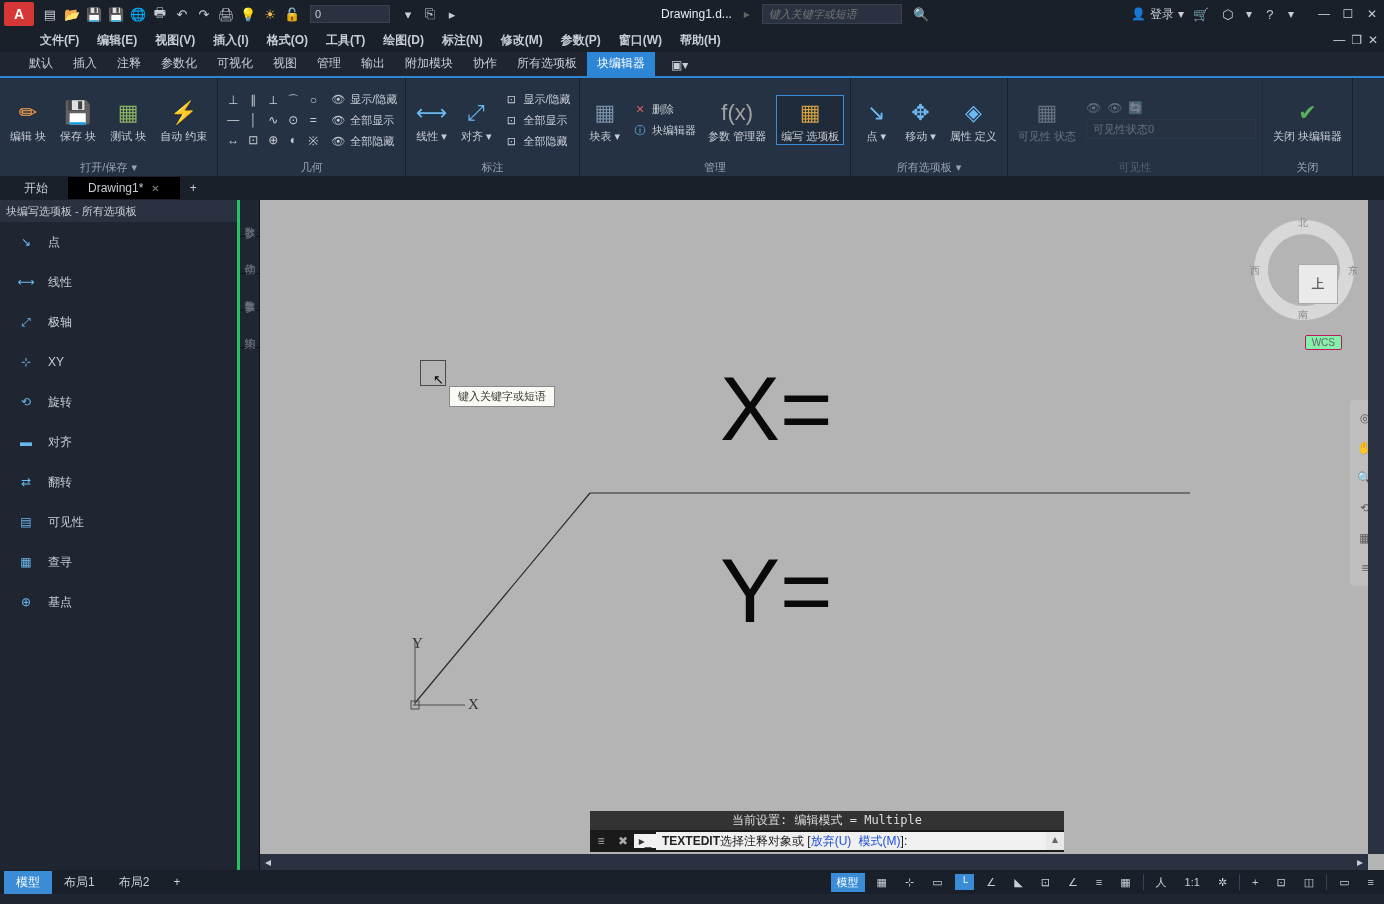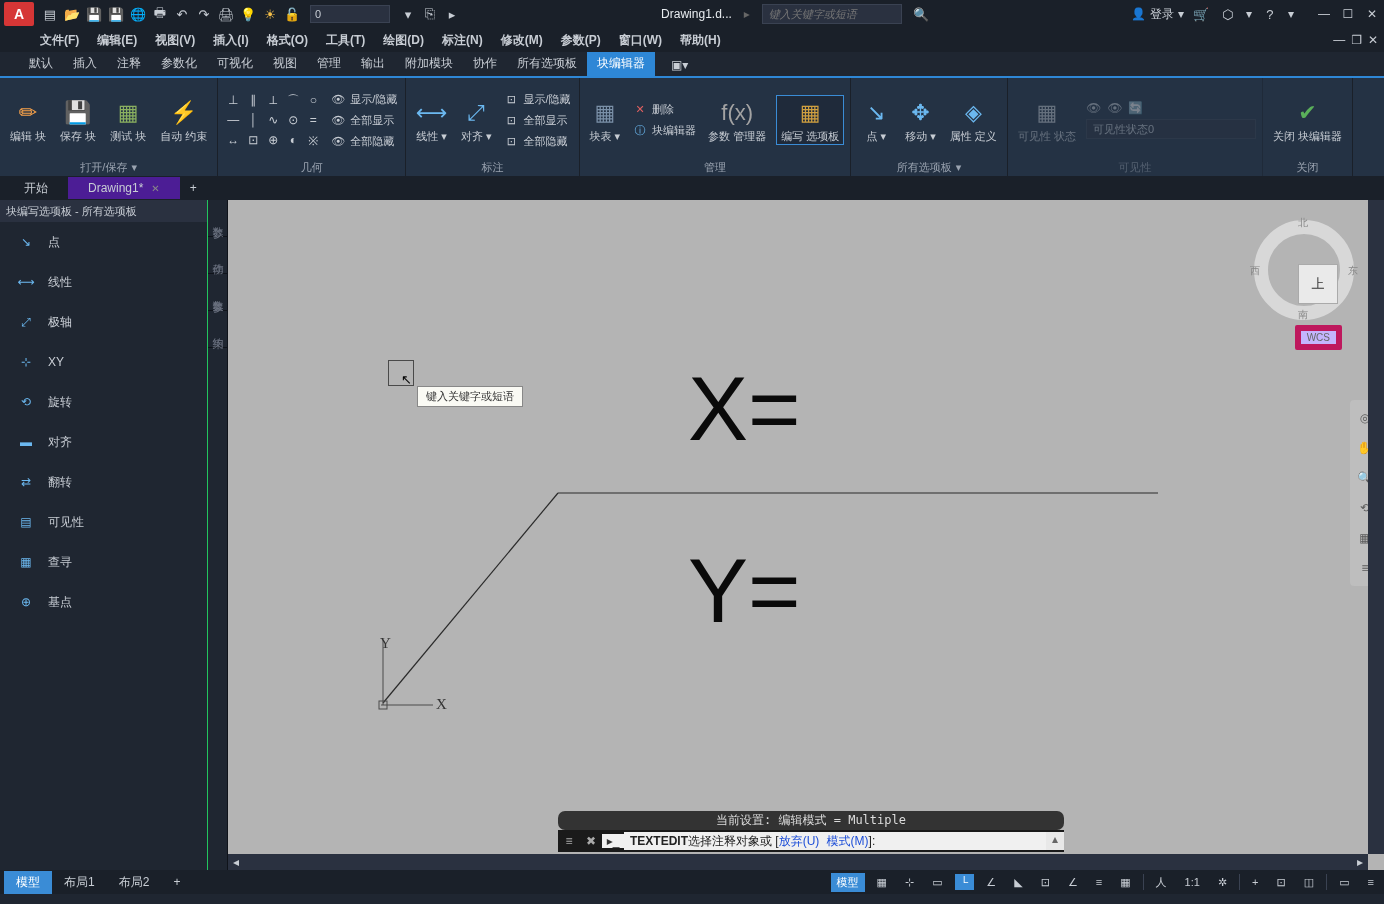--- a/index.html
+++ b/index.html
@@ -42,27 +42,27 @@
 .small-btn { display: flex; align-items: center; gap: 4px; font-size: 11px; cursor: pointer; padding: 1px 2px; }
 .small-btn .si { width: 16px; height: 16px; display: flex; align-items: center; justify-content: center; }
 .icon-grid { display: grid; grid-template-columns: repeat(5, 18px); grid-auto-rows: 18px; gap: 2px; }
 .icon-grid .gi { width: 18px; height: 18px; display: flex; align-items: center; justify-content: center; font-size: 12px; cursor: pointer; }
 .vis-input { background: #2a3140; border: 1px solid #3a4252; color: #c8cdd4; height: 20px; width: 170px; padding: 0 6px; font-size: 11px; }
 .disabled { opacity: 0.4; }
 
 
 .file-tabs { height: 24px; background: #1a2029; display: flex; align-items: center; padding: 0 4px; }
 .file-tab { padding: 4px 20px; font-size: 12px; cursor: pointer; display: flex; align-items: center; gap: 8px; }
-.file-tab.active { background: #4c1d95; }
+.file-tab.active { background: #000000; }
 .file-tab .close { font-size: 10px; color: #888; }
 .add-tab { padding: 4px 10px; cursor: pointer; }
 
 
 .main { height: 670px; display: flex; background: #1f2631; }
-.palette-panel { width: 208px; background: #1f2631; border-right: 1px solid #22c55e; }
+.palette-panel { width: 240px; background: #1f2631; border-right: 3px solid #22c55e; }
 .palette-title { height: 22px; background: #2a3140; padding: 2px 6px; font-size: 11px; display: flex; align-items: center; }
 .palette-item { display: flex; align-items: center; gap: 10px; padding: 10px 14px; cursor: pointer; font-size: 12px; }
 .palette-item .pi-icon { width: 24px; height: 20px; display: flex; align-items: center; justify-content: center; }
 .side-tabs { width: 20px; background: #1f2631; border-right: 1px solid #0f131a; display: flex; flex-direction: column; }
 .side-tab { writing-mode: vertical-rl; padding: 18px 2px; font-size: 11px; text-align: center; cursor: pointer; border-bottom: 1px solid #0f131a; color: #6b7280; }
 
 
 .canvas-wrap { flex: 1; position: relative; background: #b4b4b4; }
 .scrollbar-v { position: absolute; right: 0; top: 0; bottom: 16px; width: 16px; background: #2a3140; }
 .scrollbar-h { position: absolute; left: 0; right: 16px; bottom: 0; height: 16px; background: #2a3140; display: flex; align-items: center; }
@@ -72,29 +72,29 @@
 .cursor-arrow { position: absolute; left: 173px; top: 172px; font-size: 13px; color: #000; }
 .tooltip { position: absolute; left: 189px; top: 186px; background: #fafaf4; border: 1px solid #888; padding: 2px 8px; font-size: 11px; color: #333; }
 .big-text { position: absolute; font-family: Arial; font-size: 90px; font-weight: 500; color: #0a0a0a; }
 .axis-lbl { position: absolute; font-family: serif; font-size: 15px; color: #333; }
 
 
 .viewcube { position: absolute; right: 30px; top: 20px; width: 100px; height: 130px; }
 .vc-ring { width: 100px; height: 100px; border: 14px solid #d8d8d8; border-radius: 50%; position: relative; }
 .vc-face { position: absolute; top: 30px; left: 30px; width: 40px; height: 40px; background: #eaeaea; border: 1px solid #aaa; display: flex; align-items: center; justify-content: center; font-size: 13px; color: #333; }
 .vc-lbl { position: absolute; font-size: 10px; color: #888; }
-.wcs-badge { position: absolute; bottom: 0; right: 12px; background: #c4b5fd; border: 6px solid #be185d; padding: 1px 6px; font-size: 10px; color: #666; border-radius: 2px; }
+.wcs-badge { position: absolute; bottom: 0; right: 12px; background: #86efac; border: 1px solid #be185d; padding: 1px 6px; font-size: 10px; color: #666; border-radius: 2px; }
 
 
 .navbar-right { position: absolute; right: 4px; top: 200px; width: 30px; background: rgba(200,200,200,0.5); border-radius: 4px; display: flex; flex-direction: column; gap: 10px; padding: 8px 4px; align-items: center; }
 .navbar-right .nv { width: 20px; height: 20px; color: #5a5a5a; display: flex; align-items: center; justify-content: center; cursor: pointer; }
 
 
 .cmd-area { position: absolute; bottom: 18px; left: 330px; right: 320px; }
-.cmd-status { background: #333; color: #ddd; font-size: 12px; padding: 1px 8px; text-align: center; font-family: monospace; border-radius: 7px; }
+.cmd-status { background: #333; color: #ddd; font-size: 12px; padding: 1px 8px; text-align: center; font-family: monospace; }
 .cmd-line { background: #1a1a1a; display: flex; align-items: center; height: 22px; }
 .cmd-icon { width: 22px; text-align: center; color: #aaa; }
 .cmd-input { flex: 1; background: #f0f0f0; color: #222; font-family: monospace; font-size: 12px; padding: 2px 6px; height: 18px; display: flex; align-items: center; }
 .cmd-input .kw { color: #1d4ed8; }
 .cmd-expand { width: 18px; text-align: center; color: #666; background: #e8e8e8; height: 18px; }
 
 
 .bottom { height: 24px; background: #1a2029; display: flex; align-items: center; padding: 0 4px; }
 .layout-tab { padding: 3px 12px; font-size: 12px; cursor: pointer; }
 .layout-tab.active { background: #3a8cd6; color: #fff; }

